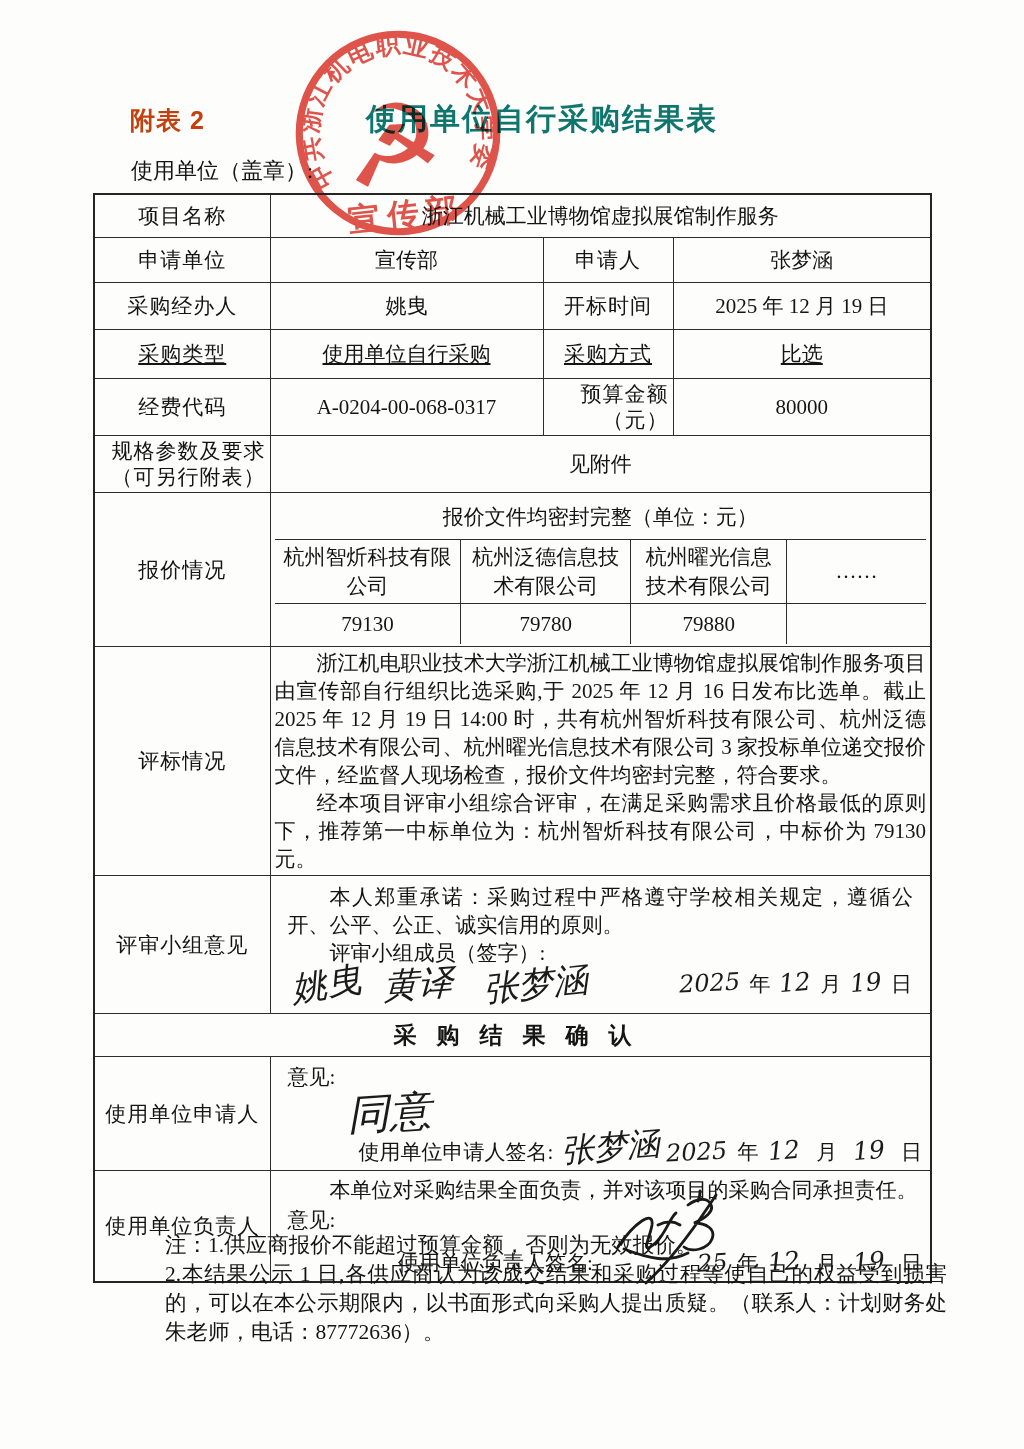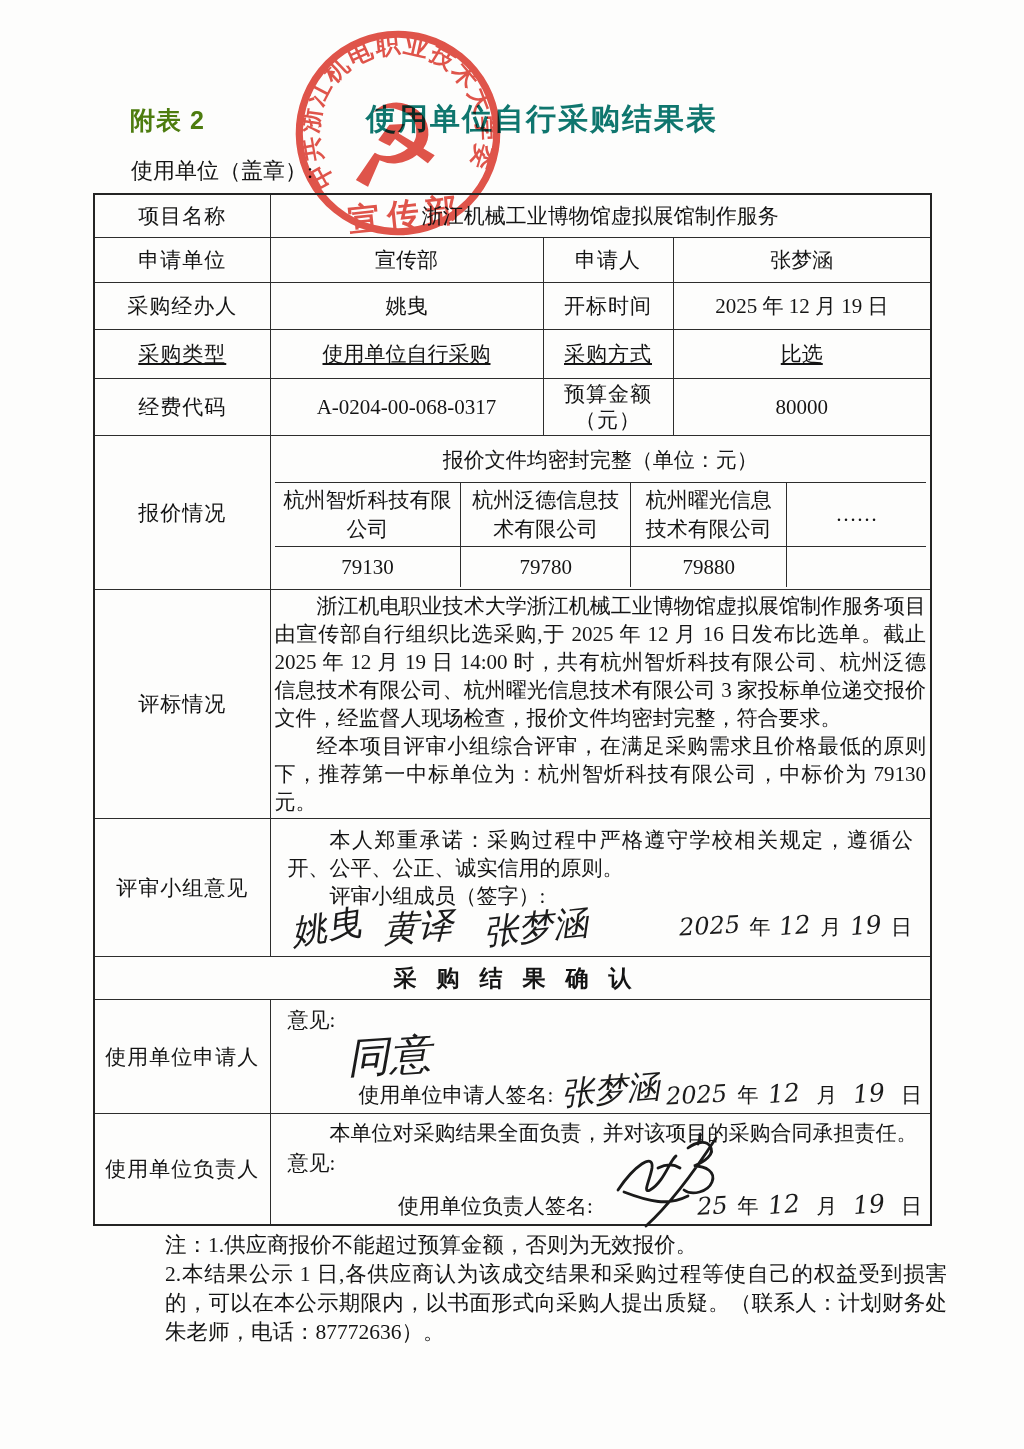--- a/index.html
+++ b/index.html
@@ -8,21 +8,21 @@
     background:#fdfdfc;
     font-family:"Liberation Serif","DejaVu Serif",serif;
     color:#161616;
   }
   .page { position:absolute; inset:0; }
 
   
   .appendix {
     position:absolute; left:130px; top:104px;
     font-family:"Liberation Sans","DejaVu Sans",sans-serif;
-    font-weight:700; font-size:25px; letter-spacing:1px; color:#4d7c0f;
+    font-weight:700; font-size:25px; letter-spacing:1px; color:#c2410c;
   }
   .doc-title {
     position:absolute; left:262px; top:99px; width:560px; text-align:center;
     font-family:"Liberation Sans","DejaVu Sans",sans-serif;
     font-weight:800; font-size:30px; letter-spacing:2px; color:#0f766e;
   }
   .seal-line {
     position:absolute; left:131px; top:156px;
     font-size:22px; color:#141414;
   }
@@ -37,21 +37,21 @@
   
   table.main {
     position:absolute; left:93px; top:193px; width:837px;
     border-collapse:collapse; table-layout:fixed;
     font-size:21px; color:#141414;
     border:2.4px solid #242424;
   }
   table.main td { border:1.7px solid #2d2d2d; text-align:center; vertical-align:middle; padding:2px 4px; }
   td.lbl { letter-spacing:1px; }
   td.nopad { padding:0; }
-  .two-line span { display:block; line-height:26px; }
+  .two-line span { display:block; line-height:26px;text-align:right; }
 
   tr.r1 td{height:38px;} tr.r2 td{height:40px;} tr.r3 td{height:42px;}
   tr.r4 td{height:44px;text-decoration:underline;} tr.r5 td{height:49px;} tr.r6 td{height:52px;}
   tr.r8 td{height:189px;} tr.r9 td{height:133px;} tr.r10 td{height:38px;}
   tr.r11 td{height:109px;} tr.r12 td{height:106px;}
 
   table.inner { width:100%; height:100%; border-collapse:collapse; table-layout:fixed; font-size:21px; }
   table.inner td { border:1.7px solid #2d2d2d; }
   table.inner tr:first-child td { border-top:none; }
   table.inner tr:last-child td { border-bottom:none; }
@@ -160,20 +160,27 @@
     <tr class="r5">
       <td class="lbl">经费代码</td>
       <td>A-0204-00-068-0317</td>
       <td class="lbl two-line">
         <span>预算金额</span>
         <span>（元）</span>
       </td>
       <td>80000</td>
     </tr>
 
+    <tr class="r6">
+      <td class="lbl two-line">
+        <span>规格参数及要求</span>
+        <span>（可另行附表）</span>
+      </td>
+      <td colspan="3">见附件</td>
+    </tr>
 
     <tr class="r7">
       <td class="lbl">报价情况</td>
       <td colspan="3" class="nopad">
         <table class="inner">
           <colgroup>
                 <col style="width:28.6%">
                 <col style="width:26.1%">
                 <col style="width:23.9%">
                 <col style="width:21.4%">

